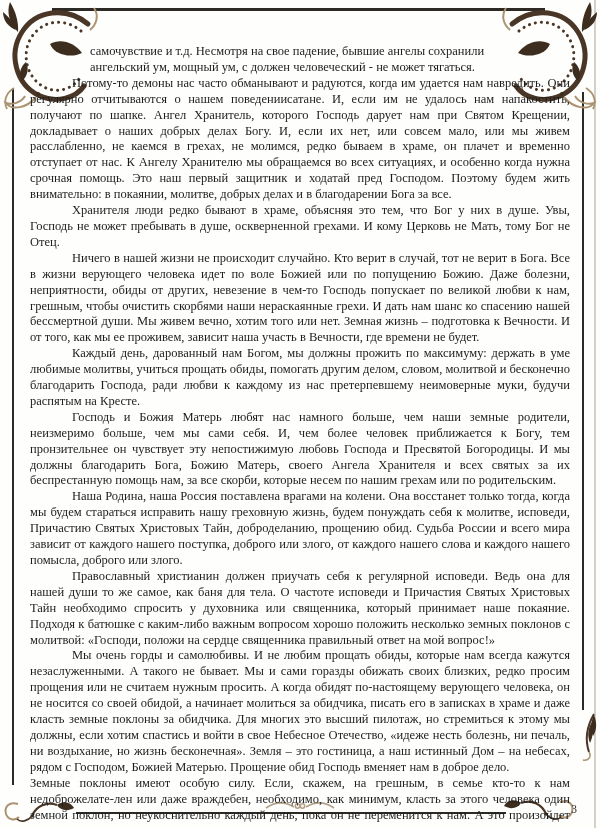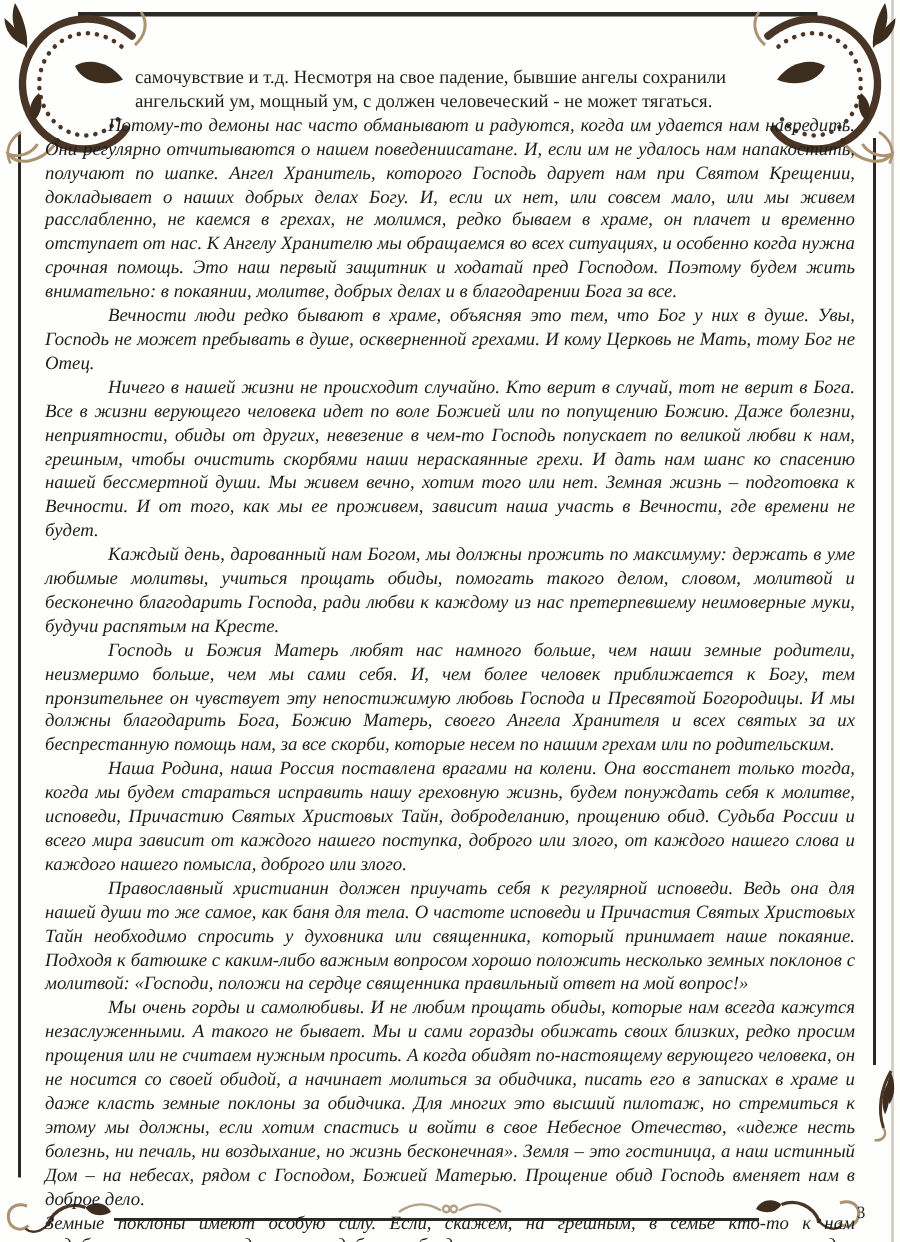--- a/index.html
+++ b/index.html
@@ -23,21 +23,21 @@
   #orn-bottom-right { left:504px; top:794px; transform:scaleX(-1); }
   #orn-bottom-center{ left:264px; top:799px; }
   #orn-right-leaf   { left:579px; top:712px; }
 
   #text-col {
     position:absolute; left:30px; top:44px; width:540px;
     font-size:12.5px; line-height:15.9px; text-align:justify;
   }
   #intro-block { text-align:center; padding-left:60px; padding-right:120px; }
   .intro-line { display:block; white-space:nowrap; }
-  #text-col p { margin:0; text-indent:42px;font-style:italic; }
+  #text-col p { margin:0; text-indent:42px; }
   #text-col p.flush { text-indent:0; }
 
   #page-number {
     position:absolute; left:566px; top:803px; width:16px;
     font-size:11.5px; text-align:center; color:#2a2a2a;
   }
 </style>
 </head>
 <body>
 
@@ -124,23 +124,23 @@
     <path d="M13,10 C9,16 8,24 11,31 C14,25 15,16 13,10 Z"></path>
   </g>
 </svg>
 
 <div id="text-col">
   <div id="intro-block">
     <span class="intro-line">самочувствие и т.д. Несмотря на свое падение, бывшие ангелы сохранили</span>
     <span class="intro-line">ангельский ум, мощный ум, с должен  человеческий - не может тягаться.</span>
   </div>
   <p>Потому-то демоны  нас часто обманывают и радуются, когда им удается нам навредить. Они регулярно отчитываются о нашем поведениисатане. И, если им не удалось нам напакостить, получают по шапке. Ангел Хранитель, которого  Господь дарует нам при Святом Крещении, докладывает о наших добрых делах Богу. И, если их нет, или совсем мало, или мы живем расслабленно, не каемся в грехах, не молимся, редко бываем в храме, он плачет и временно отступает от нас. К  Ангелу Хранителю  мы обращаемся  во всех ситуациях, и особенно когда нужна срочная помощь.  Это наш первый защитник и ходатай пред Господом. Поэтому будем жить внимательно: в покаянии, молитве, добрых делах и в благодарении Бога за все.</p>
-  <p>Вечности  люди редко бывают в храме, объясняя это тем, что Бог у них в душе. Увы, Господь не может пребывать в душе, оскверненной  грехами. И кому Церковь не Мать, тому Бог не Отец.</p>
+  <p>Хранителя  люди редко бывают в храме, объясняя это тем, что Бог у них в душе. Увы, Господь не может пребывать в душе, оскверненной  грехами. И кому Церковь не Мать, тому Бог не Отец.</p>
   <p>Ничего в нашей жизни не происходит случайно. Кто верит в случай, тот не верит в Бога. Все в жизни верующего человека идет по воле Божией или по попущению Божию. Даже болезни, неприятности, обиды от других, невезение в чем-то Господь попускает по великой любви к нам, грешным, чтобы очистить скорбями наши нераскаянные грехи. И дать нам шанс ко спасению нашей бессмертной души. Мы живем вечно, хотим  того или нет. Земная жизнь – подготовка к Вечности. И от того, как мы ее проживем, зависит наша участь в Вечности, где времени не будет.</p>
-  <p>Каждый день, дарованный нам Богом, мы должны прожить по максимуму: держать в уме любимые молитвы, учиться прощать обиды, помогать  такого делом, словом, молитвой и бесконечно благодарить Господа, ради любви к каждому из нас претерпевшему  неимоверные муки, будучи распятым на Кресте.</p>
+  <p>Каждый день, дарованный нам Богом, мы должны прожить по максимуму: держать в уме любимые молитвы, учиться прощать обиды, помогать  другим делом, словом, молитвой и бесконечно благодарить Господа, ради любви к каждому из нас претерпевшему  неимоверные муки, будучи распятым на Кресте.</p>
   <p>Господь и Божия Матерь любят нас намного больше, чем наши земные родители, неизмеримо больше, чем мы сами себя. И, чем более человек приближается к Богу, тем пронзительнее он чувствует эту непостижимую любовь Господа и Пресвятой Богородицы. И мы должны благодарить Бога, Божию Матерь, своего Ангела Хранителя и всех святых за их беспрестанную помощь нам, за все скорби, которые несем по нашим грехам или по родительским.</p>
   <p>Наша Родина, наша Россия поставлена врагами на колени. Она восстанет только тогда, когда мы будем стараться исправить нашу греховную  жизнь, будем понуждать себя к молитве, исповеди, Причастию Святых  Христовых Тайн, доброделанию,  прощению обид.  Судьба России и всего мира зависит от каждого нашего поступка, доброго или злого, от каждого нашего слова и каждого нашего помысла, доброго или злого.</p>
   <p>Православный христианин  должен приучать  себя к регулярной исповеди. Ведь она для нашей души то же самое, как  баня для тела. О частоте  исповеди и Причастия Святых Христовых Тайн необходимо  спросить у духовника или священника, который принимает наше покаяние. Подходя к батюшке с каким-либо  важным  вопросом  хорошо  положить несколько земных  поклонов с молитвой: «Господи, положи на сердце священника правильный  ответ  на мой  вопрос!»</p>
   <p>Мы очень горды и самолюбивы. И не любим прощать обиды, которые нам всегда кажутся незаслуженными. А такого не бывает. Мы и сами горазды обижать своих близких, редко просим прощения или не считаем нужным просить. А когда обидят по-настоящему верующего человека, он не носится со своей обидой, а начинает молиться за обидчика, писать его в записках в храме  и даже класть земные поклоны за обидчика. Для многих это высший пилотаж, но стремиться к этому мы должны, если хотим спастись и войти в свое Небесное Отечество, «идеже несть болезнь, ни печаль, ни воздыхание, но жизнь бесконечная». Земля – это гостиница, а наш истинный Дом – на небесах, рядом с Господом, Божией Матерью. Прощение обид  Господь вменяет нам в доброе дело.</p>
   <p class="flush">Земные поклоны имеют особую силу. Если, скажем, на грешным, в семье кто-то к нам недоброжелате-лен или даже враждебен, необходимо, как минимум, класть за этого человека один земной поклон, но неукоснительно каждый день, пока он не переменится к нам. А это произойдет непремен-</p>
 </div>
 
 <div id="page-number">3</div>
 
 </body></html>

